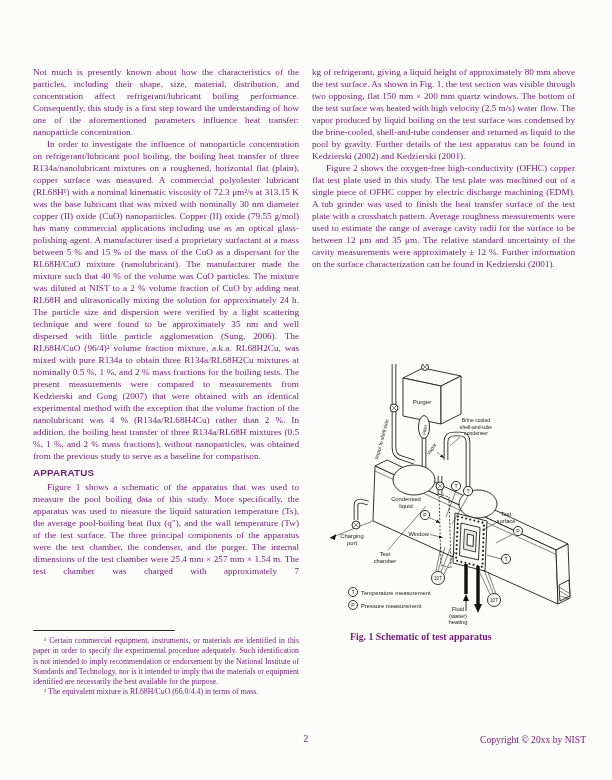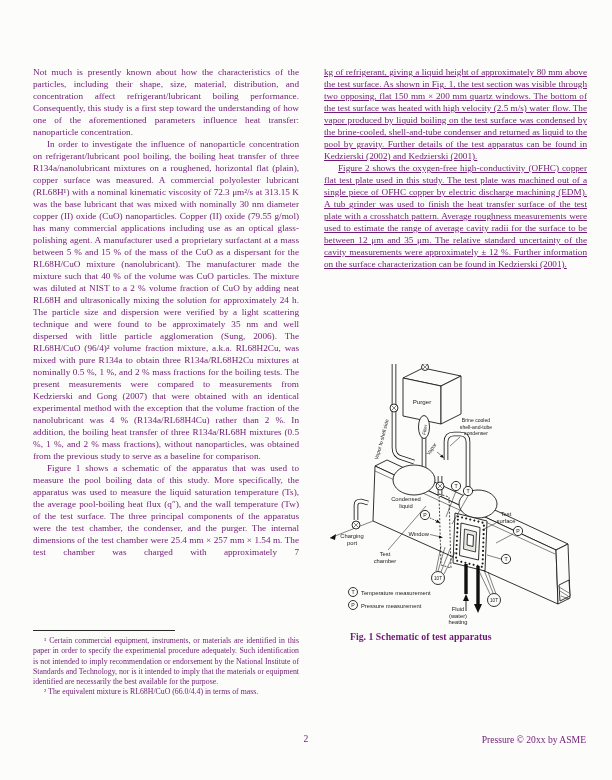--- a/index.html
+++ b/index.html
@@ -4,21 +4,21 @@
 <style>
   html,body{margin:0;padding:0;background:#e8e8e6;}
   .page{
     position:relative;width:612px;height:780px;margin:0 auto;
     background:#fcfcfa;color:#701a75;
     font-family:"Liberation Serif",serif;
     overflow:hidden;
   }
   .col{position:absolute;top:66px;font-size:9.2px;line-height:12px;text-align:justify;}
   .col-left{left:33px;width:266px;}
-  .col-right{left:324px;width:263px;text-decoration:underline;}
+  .col-right{left:312px;width:263px;}
   .col p{margin:0;}
   .indent{text-indent:14px;}
   .cont{text-align-last:justify;}
   .sec-head{
     font-family:"Liberation Sans",sans-serif;font-weight:bold;
     font-size:9.8px;letter-spacing:.2px;margin:5px 0 2px 0;text-align:left;
   }
   .footnotes{position:absolute;left:33px;top:630px;width:266px;font-size:7.8px;line-height:10.3px;text-align:justify;}
   .fn-rule{width:142px;border-top:1px solid #2a2a2a;margin-bottom:5px;}
   .footnotes p{margin:0;text-indent:11px;font-family:Liberation Serif, serif;}
@@ -48,20 +48,21 @@
   .fig .blk{fill:#111;stroke:none;}
 </style>
 </head>
 <body>
 
 <div class="page">
 
   <div class="col col-left">
     <p>Not much is presently known about how the characteristics of the particles, including their shape, size, material, distribution, and concentration affect refrigerant/lubricant boiling performance. Consequently, this study is a first step toward the understanding of how one of the aforementioned parameters influence heat transfer: nanoparticle concentration.</p>
     <p class="indent">In order to investigate the influence of nanoparticle concentration on refrigerant/lubricant pool boiling, the boiling heat transfer of three R134a/nanolubricant mixtures on a roughened, horizontal flat (plain), copper surface was measured. A commercial polyolester lubricant (RL68H¹) with a nominal kinematic viscosity of 72.3 μm²/s at 313.15 K was the base lubricant that was mixed with nominally 30 nm diameter copper (II) oxide (CuO) nanoparticles. Copper (II) oxide (79.55 g/mol) has many commercial applications including use as an optical glass-polishing agent. A manufacturer used a proprietary surfactant at a mass between 5 % and 15 % of the mass of the CuO as a dispersant for the RL68H/CuO mixture (nanolubricant). The manufacturer made the mixture such that 40 % of the volume was CuO particles. The mixture was diluted at NIST to a 2 % volume fraction of CuO by adding neat RL68H and ultrasonically mixing the solution for approximately 24 h. The particle size and dispersion were verified by a light scattering technique and were found to be approximately 35 nm and well dispersed with little particle agglomeration (Sung, 2006). The RL68H/CuO (96/4)² volume fraction mixture, a.k.a. RL68H2Cu, was mixed with pure R134a to obtain three R134a/RL68H2Cu mixtures at nominally 0.5 %, 1 %, and 2 % mass fractions for the boiling tests. The present measurements were compared to measurements from Kedzierski and Gong (2007) that were obtained with an identical experimental method with the exception that the volume fraction of the nanolubricant was 4 % (R134a/RL68H4Cu) rather than 2 %. In addition, the boiling heat transfer of three R134a/RL68H mixtures (0.5 %, 1 %, and 2 % mass fractions), without nanoparticles, was obtained from the previous study to serve as a baseline for comparison.</p>
+    <h2 class="sec-head">APPARATUS</h2>
     <p class="indent cont">Figure 1 shows a schematic of the apparatus that was used to measure the pool boiling data of this study. More specifically, the apparatus was used to measure the liquid saturation temperature (Ts), the average pool-boiling heat flux (q″), and the wall temperature (Tw) of the test surface. The three principal components of the apparatus were the test chamber, the condenser, and the purger. The internal dimensions of the test chamber were 25.4 mm × 257 mm × 1.54 m. The test chamber was charged with approximately 7</p>
   </div>
 
   <div class="footnotes">
     <div class="fn-rule"></div>
     <p>¹ Certain commercial equipment, instruments, or materials are identified in this paper in order to specify the experimental procedure adequately. Such identification is not intended to imply recommendation or endorsement by the National Institute of Standards and Technology, nor is it intended to imply that the materials or equipment identified are necessarily the best available for the purpose.</p>
     <p>² The equivalent mixture is RL68H/CuO (66.0/4.4) in terms of mass.</p>
   </div>
 
   <div class="col col-right">
@@ -215,15 +216,15 @@
         <circle class="face" cx="25" cy="241" r="4.5"></circle>
         <text class="sym" x="25" y="243">P</text>
         <text x="33" y="243.5">Pressure measurement</text>
       </g>
     </svg>
   </div>
 
   <div class="fig-caption">Fig. 1  Schematic of test apparatus</div>
 
   <div class="footer-page">2</div>
-  <div class="footer-copy">Pressure © 20xx by ASME</div>
+  <div class="footer-copy">Copyright © 20xx by NIST</div>
 
 </div>
 
 </body></html>

